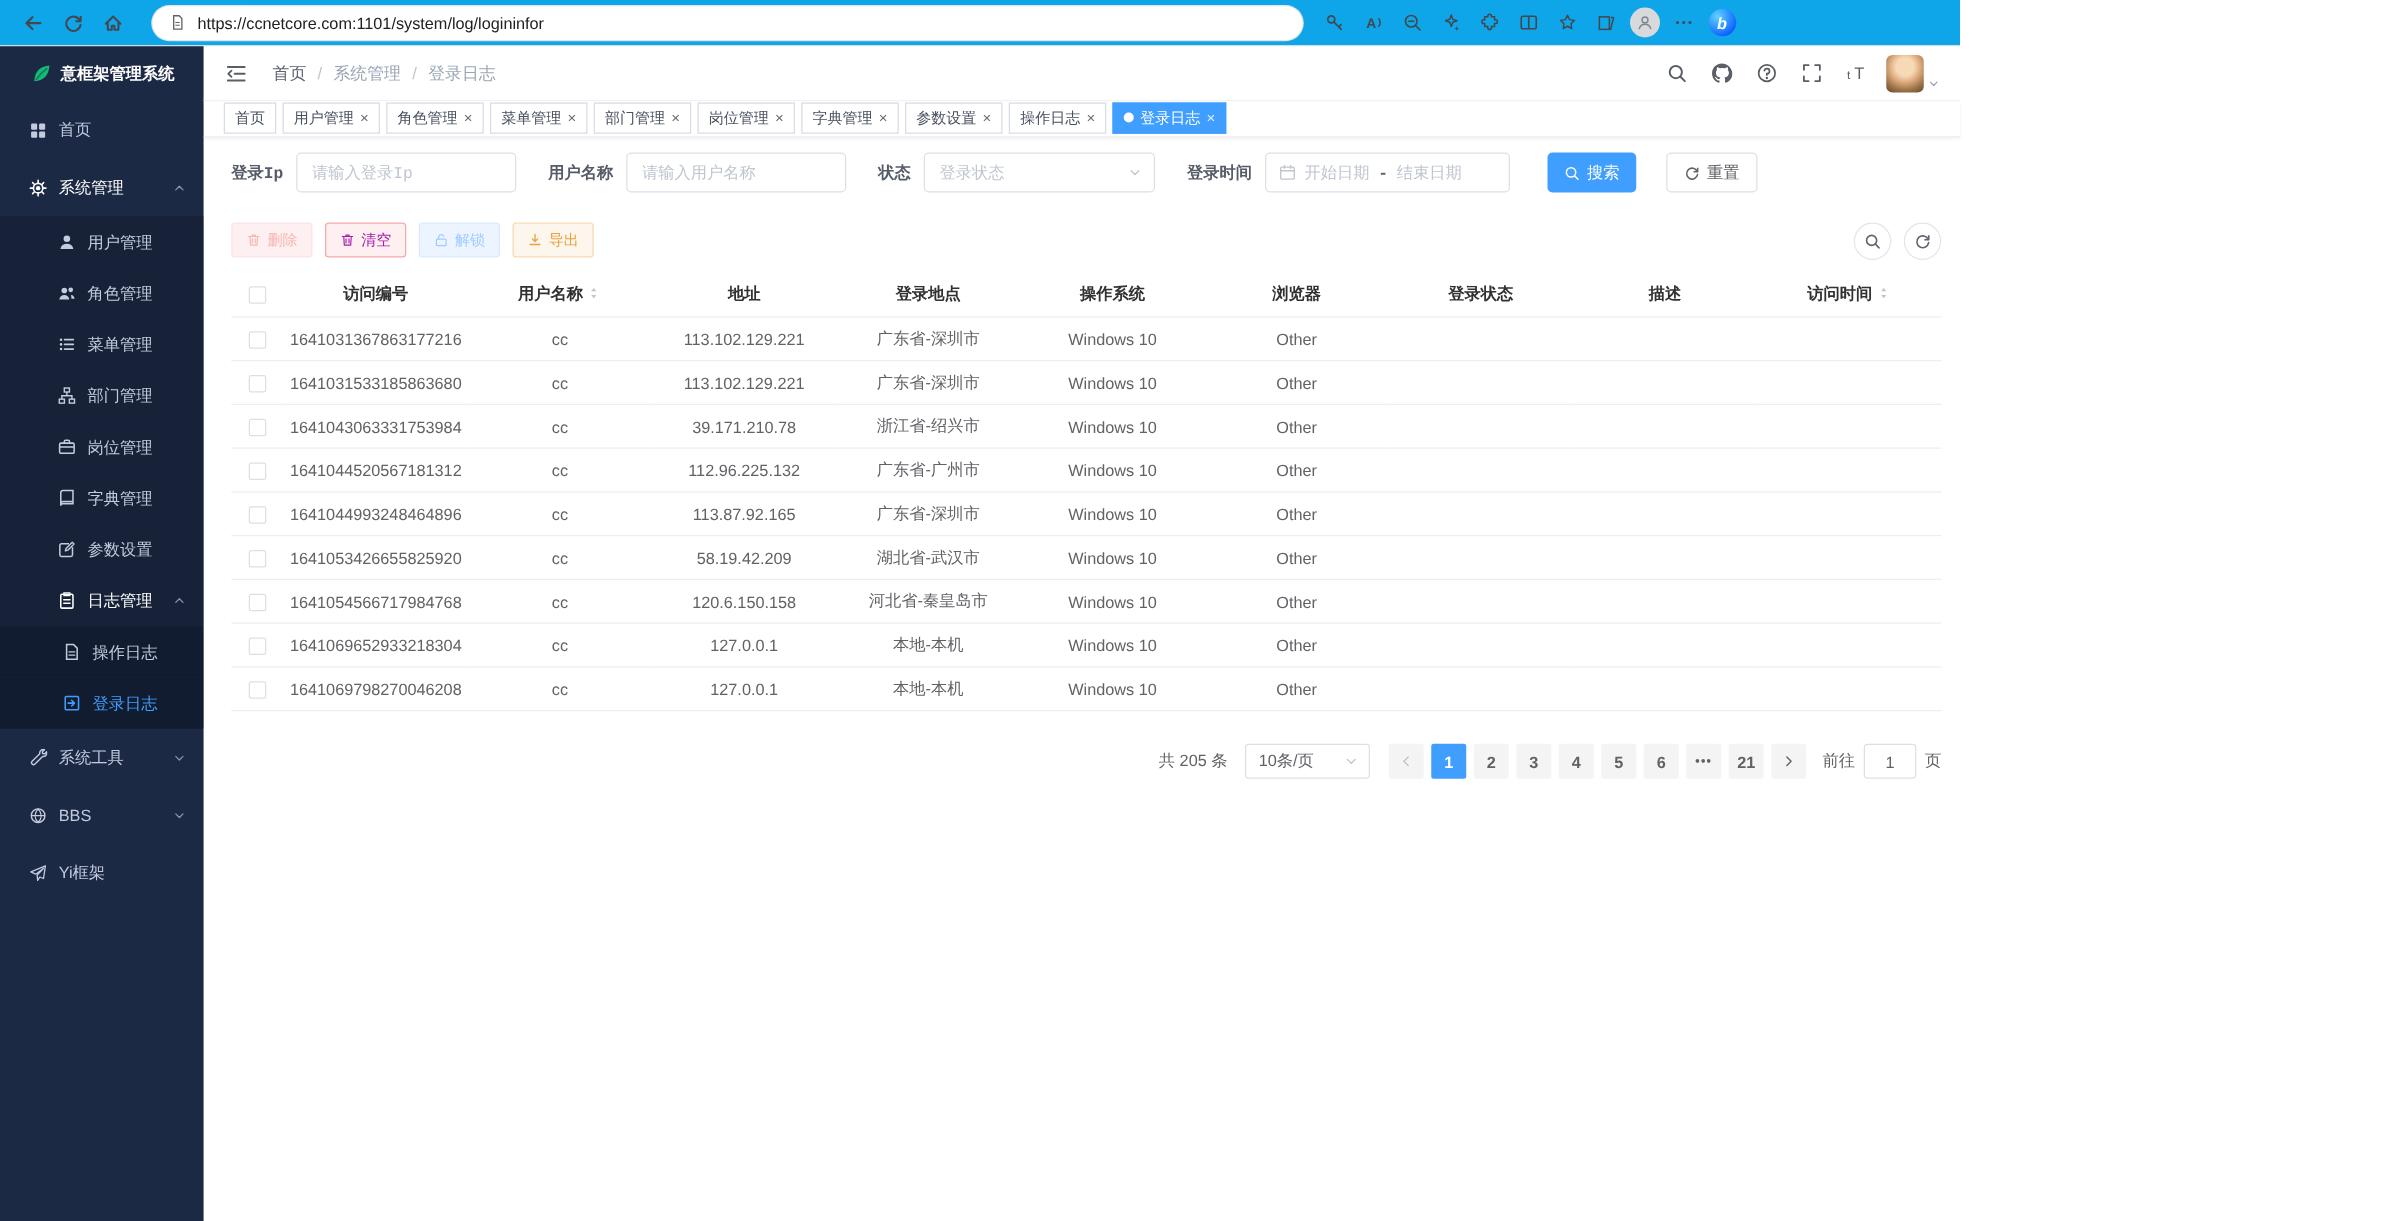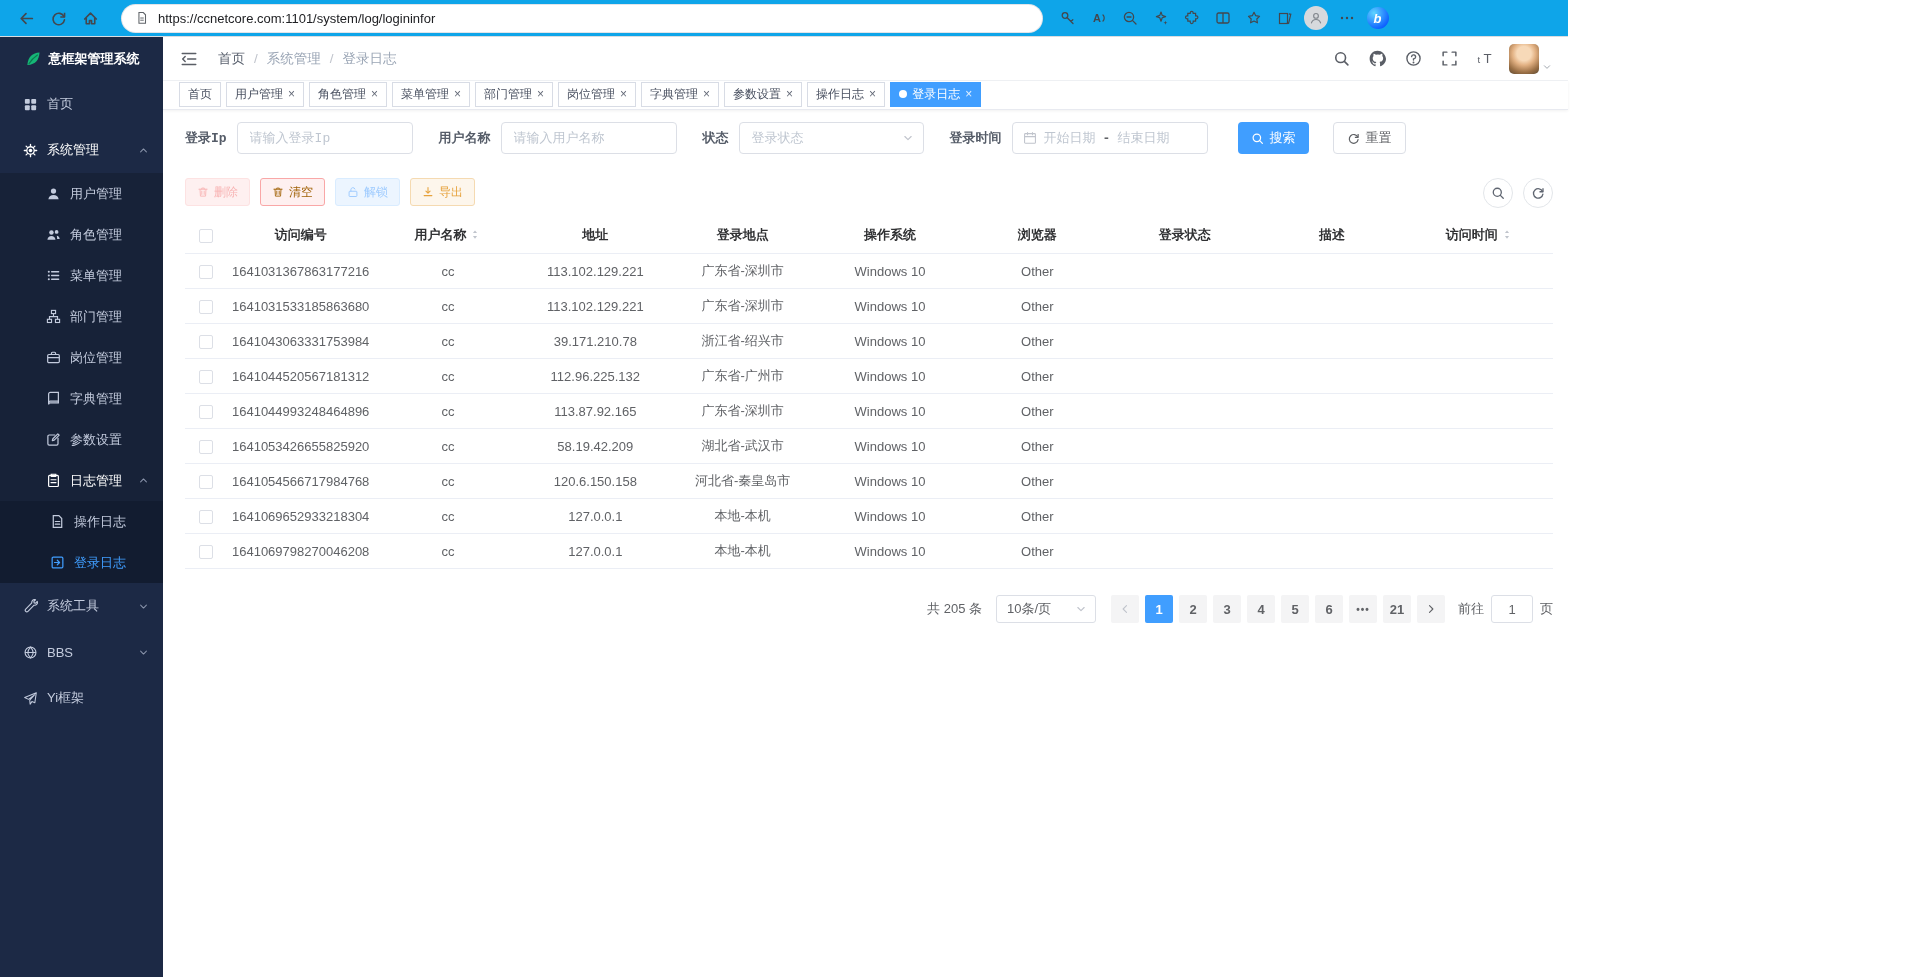--- a/index.html
+++ b/index.html
@@ -79,21 +79,21 @@
   .fdate { width: 196px; display: flex; align-items: center; gap: 7px; padding: 0 10px; color: #bfc6d0; cursor: pointer; }
   .fdate .ic { color: #c0c4cc; }
   .fdate .sep { color: #606266; font-weight: 700; }
   .btn-search { height: 32px; margin-left: 4px; background: #409eff; color: #fff; border-radius: 4px; padding: 0 13px; font-size: 13px; display: inline-flex; align-items: center; gap: 6px; }
   .btn-reset { height: 32px; margin-left: 24px; background: #fff; color: #606266; border: 1px solid #dcdfe6; border-radius: 4px; padding: 0 13px; font-size: 13px; display: inline-flex; align-items: center; gap: 6px; }
 
   .toolbar { display: flex; align-items: flex-start; margin-top: 24px; }
   .tbtn { height: 28px; display: inline-flex; align-items: center; gap: 5px; padding: 0 11px; font-size: 12px; border-radius: 3px; margin-right: 10px; border: 1px solid; }
   .tbtn .ic { width: 12px; height: 12px; }
   .tbtn.delete { background: #fef0f0; border-color: #fde2e2; color: #f8b4b4; cursor: not-allowed; }
-  .tbtn.clear  { background: #fef0f0; border-color: #f9a7a7; color: #a16207; }
+  .tbtn.clear  { background: #fef0f0; border-color: #f9a7a7; color: #a21caf; }
   .tbtn.unlock { background: #ecf5ff; border-color: #d9ecff; color: #9ecbff; cursor: not-allowed; }
   .tbtn.export { background: #fdf6ec; border-color: #f5dab1; color: #e6a23c; }
   .tool-right { margin-left: auto; display: flex; gap: 10px; }
   .round-btn { width: 30px; height: 30px; border-radius: 50%; border: 1px solid #e3e6ea; background: #fff; color: #5f6570; display: flex; align-items: center; justify-content: center; }
   .round-btn .ic { width: 14px; height: 14px; }
 
   .table-wrap { margin-top: 8px; }
   table { width: 100%; border-collapse: collapse; table-layout: fixed; }
   th { font-size: 13px; color: #303133; font-weight: 700; padding: 10px 0 9px; border-bottom: 1px solid #ebeef5; text-align: center; white-space: nowrap; }
   td { font-size: 13px; color: #606266; padding: 8px 0; border-bottom: 1px solid #ebeef5; text-align: center; white-space: nowrap; overflow: hidden; height: 33px; }

